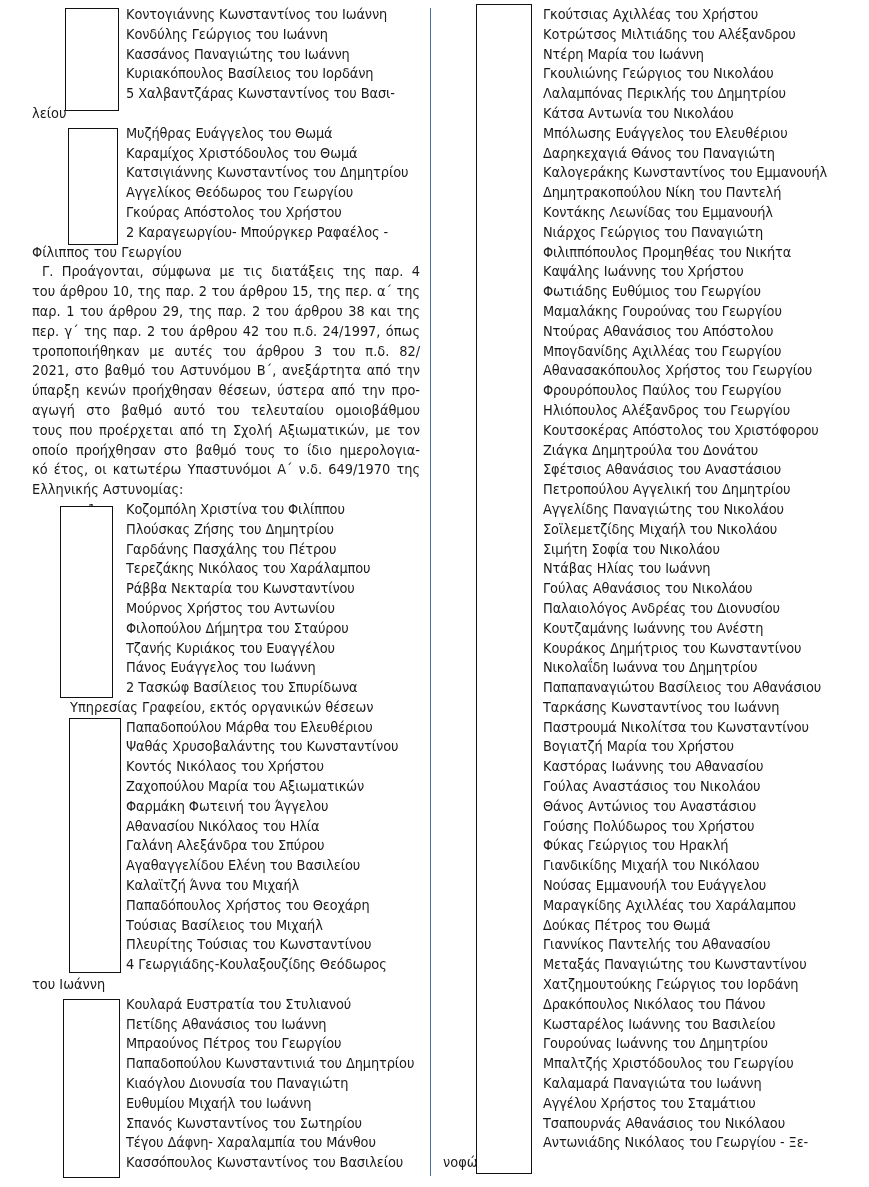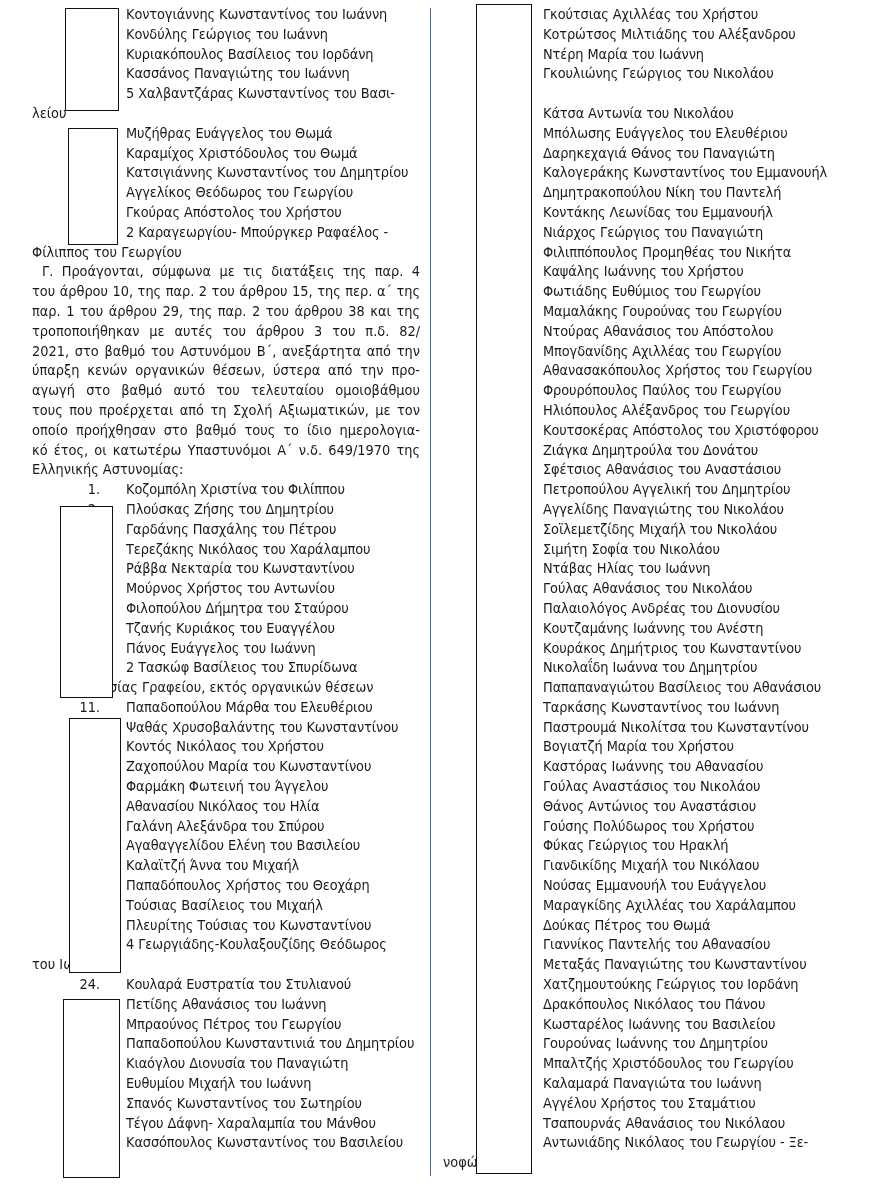--- a/index.html
+++ b/index.html
@@ -24,39 +24,40 @@
     .plain { padding-left: 38px; }
     .redact { position: absolute; background: #ffffff; border: 1.5px solid #111; box-sizing: border-box; }
   </style>
 </head>
 <body>
 
 <div id="col-left" class="col">
   <div id="left-a">
       <div class="line entry"><span class="num">50.</span><span class="name">Κοντογιάννης Κωνσταντίνος του Ιωάννη</span></div>
       <div class="line entry"><span class="num">51.</span><span class="name">Κονδύλης Γεώργιος του Ιωάννη</span></div>
+      <div class="line entry"><span class="num">52.</span><span class="name">Κασσάνος Παναγιώτης του Ιωάννη</span></div>
       <div class="line entry"><span class="num">53.</span><span class="name">Κυριακόπουλος Βασίλειος του Ιορδάνη</span></div>
-      <div class="line entry"><span class="num">52.</span><span class="name">Κασσάνος Παναγιώτης του Ιωάννη</span></div>
       <div class="line entry"><span class="num">54.</span><span class="name">5 Χαλβαντζάρας Κωνσταντίνος του Βασι-</span></div>
       <div class="line cont">λείου</div>
       <div class="line entry"><span class="num">55.</span><span class="name">Μυζήθρας Ευάγγελος του Θωμά</span></div>
       <div class="line entry"><span class="num">56.</span><span class="name">Καραμίχος Χριστόδουλος του Θωμά</span></div>
       <div class="line entry"><span class="num">57.</span><span class="name">Κατσιγιάννης Κωνσταντίνος του Δημητρίου</span></div>
       <div class="line entry"><span class="num">58.</span><span class="name">Αγγελίκος Θεόδωρος του Γεωργίου</span></div>
       <div class="line entry"><span class="num">59.</span><span class="name">Γκούρας Απόστολος του Χρήστου</span></div>
       <div class="line entry"><span class="num">60.</span><span class="name">2 Καραγεωργίου- Μπούργκερ Ραφαέλος -</span></div>
       <div class="line cont">Φίλιππος του Γεωργίου</div>
     </div>
   <div id="left-para">
       <div class="line para first">Γ. Προάγονται, σύμφωνα με τις διατάξεις της παρ. 4</div>
       <div class="line para">του άρθρου 10, της παρ. 2 του άρθρου 15, της περ. α΄ της</div>
       <div class="line para">παρ. 1 του άρθρου 29, της παρ. 2 του άρθρου 38 και της</div>
+      <div class="line para">περ. γ΄ της παρ. 2 του άρθρου 42 του π.δ. 24/1997, όπως</div>
       <div class="line para">τροποποιήθηκαν με αυτές του άρθρου 3 του π.δ. 82/</div>
       <div class="line para">2021, στο βαθμό του Αστυνόμου Β΄, ανεξάρτητα από την</div>
-      <div class="line para">ύπαρξη κενών οργανικών θέσεων, ύστερα από την προ-</div>
+      <div class="line para">ύπαρξη κενών προήχθησαν θέσεων, ύστερα από την προ-</div>
       <div class="line para">αγωγή στο βαθμό αυτό του τελευταίου ομοιοβάθμου</div>
       <div class="line para">τους που προέρχεται από τη Σχολή Αξιωματικών, με τον</div>
       <div class="line para">οποίο προήχθησαν στο βαθμό τους το ίδιο ημερολογια-</div>
       <div class="line para">κό έτος, οι κατωτέρω Υπαστυνόμοι Α΄ ν.δ. 649/1970 της</div>
       <div class="line para last">Ελληνικής Αστυνομίας:</div>
     </div>
   <div id="left-b">
       <div class="line entry"><span class="num">1.</span><span class="name">Κοζομπόλη Χριστίνα του Φιλίππου</span></div>
       <div class="line entry"><span class="num">2.</span><span class="name">Πλούσκας Ζήσης του Δημητρίου</span></div>
       <div class="line entry"><span class="num">3.</span><span class="name">Γαρδάνης Πασχάλης του Πέτρου</span></div>
@@ -66,21 +67,21 @@
       <div class="line entry"><span class="num">7.</span><span class="name">Φιλοπούλου Δήμητρα του Σταύρου</span></div>
       <div class="line entry"><span class="num">8.</span><span class="name">Τζανής Κυριάκος του Ευαγγέλου</span></div>
       <div class="line entry"><span class="num">9.</span><span class="name">Πάνος Ευάγγελος του Ιωάννη</span></div>
       <div class="line entry"><span class="num">10.</span><span class="name">2 Τασκώφ Βασίλειος του Σπυρίδωνα</span></div>
     </div>
   <div class="line plain">Υπηρεσίας Γραφείου, εκτός οργανικών θέσεων</div>
   <div id="left-c">
       <div class="line entry"><span class="num">11.</span><span class="name">Παπαδοπούλου Μάρθα του Ελευθέριου</span></div>
       <div class="line entry"><span class="num">12.</span><span class="name">Ψαθάς Χρυσοβαλάντης του Κωνσταντίνου</span></div>
       <div class="line entry"><span class="num">13.</span><span class="name">Κοντός Νικόλαος του Χρήστου</span></div>
-      <div class="line entry"><span class="num">14.</span><span class="name">Ζαχοπούλου Μαρία του Κωνσταντίνου</span></div>
+      <div class="line entry"><span class="num">14.</span><span class="name">Ζαχοπούλου Μαρία του Αξιωματικών</span></div>
       <div class="line entry"><span class="num">15.</span><span class="name">Φαρμάκη Φωτεινή του Άγγελου</span></div>
       <div class="line entry"><span class="num">16.</span><span class="name">Αθανασίου Νικόλαος του Ηλία</span></div>
       <div class="line entry"><span class="num">17.</span><span class="name">Γαλάνη Αλεξάνδρα του Σπύρου</span></div>
       <div class="line entry"><span class="num">18.</span><span class="name">Αγαθαγγελίδου Ελένη του Βασιλείου</span></div>
       <div class="line entry"><span class="num">19.</span><span class="name">Καλαϊτζή Άννα του Μιχαήλ</span></div>
       <div class="line entry"><span class="num">20.</span><span class="name">Παπαδόπουλος Χρήστος του Θεοχάρη</span></div>
       <div class="line entry"><span class="num">21.</span><span class="name">Τούσιας Βασίλειος του Μιχαήλ</span></div>
       <div class="line entry"><span class="num">22.</span><span class="name">Πλευρίτης Τούσιας του Κωνσταντίνου</span></div>
       <div class="line entry"><span class="num">23.</span><span class="name">4 Γεωργιάδης-Κουλαξουζίδης Θεόδωρος</span></div>
       <div class="line cont">του Ιωάννη</div>
@@ -97,21 +98,21 @@
 </div>
 
 <div class="divider"></div>
 
 <div id="col-right" class="col">
   <div id="right-a">
       <div class="line entry"><span class="num">33.</span><span class="name">Γκούτσιας Αχιλλέας του Χρήστου</span></div>
       <div class="line entry"><span class="num">34.</span><span class="name">Κοτρώτσος Μιλτιάδης του Αλέξανδρου</span></div>
       <div class="line entry"><span class="num">35.</span><span class="name">Ντέρη Μαρία του Ιωάννη</span></div>
       <div class="line entry"><span class="num">36.</span><span class="name">Γκουλιώνης Γεώργιος του Νικολάου</span></div>
-      <div class="line entry"><span class="num">37.</span></div>
+      <div class="line entry"><span class="num">37.</span><span class="name">Λαλαμπόνας Περικλής του Δημητρίου</span></div>
       <div class="line entry"><span class="num">38.</span><span class="name">Κάτσα Αντωνία του Νικολάου</span></div>
       <div class="line entry"><span class="num">39.</span><span class="name">Μπόλωσης Ευάγγελος του Ελευθέριου</span></div>
       <div class="line entry"><span class="num">40.</span><span class="name">Δαρηκεχαγιά Θάνος του Παναγιώτη</span></div>
       <div class="line entry"><span class="num">41.</span><span class="name">Καλογεράκης Κωνσταντίνος του Εμμανουήλ</span></div>
       <div class="line entry"><span class="num">42.</span><span class="name">Δημητρακοπούλου Νίκη του Παντελή</span></div>
       <div class="line entry"><span class="num">43.</span><span class="name">Κοντάκης Λεωνίδας του Εμμανουήλ</span></div>
       <div class="line entry"><span class="num">44.</span><span class="name">Νιάρχος Γεώργιος του Παναγιώτη</span></div>
       <div class="line entry"><span class="num">45.</span><span class="name">Φιλιππόπουλος Προμηθέας του Νικήτα</span></div>
       <div class="line entry"><span class="num">46.</span><span class="name">Καψάλης Ιωάννης του Χρήστου</span></div>
       <div class="line entry"><span class="num">47.</span><span class="name">Φωτιάδης Ευθύμιος του Γεωργίου</span></div>

